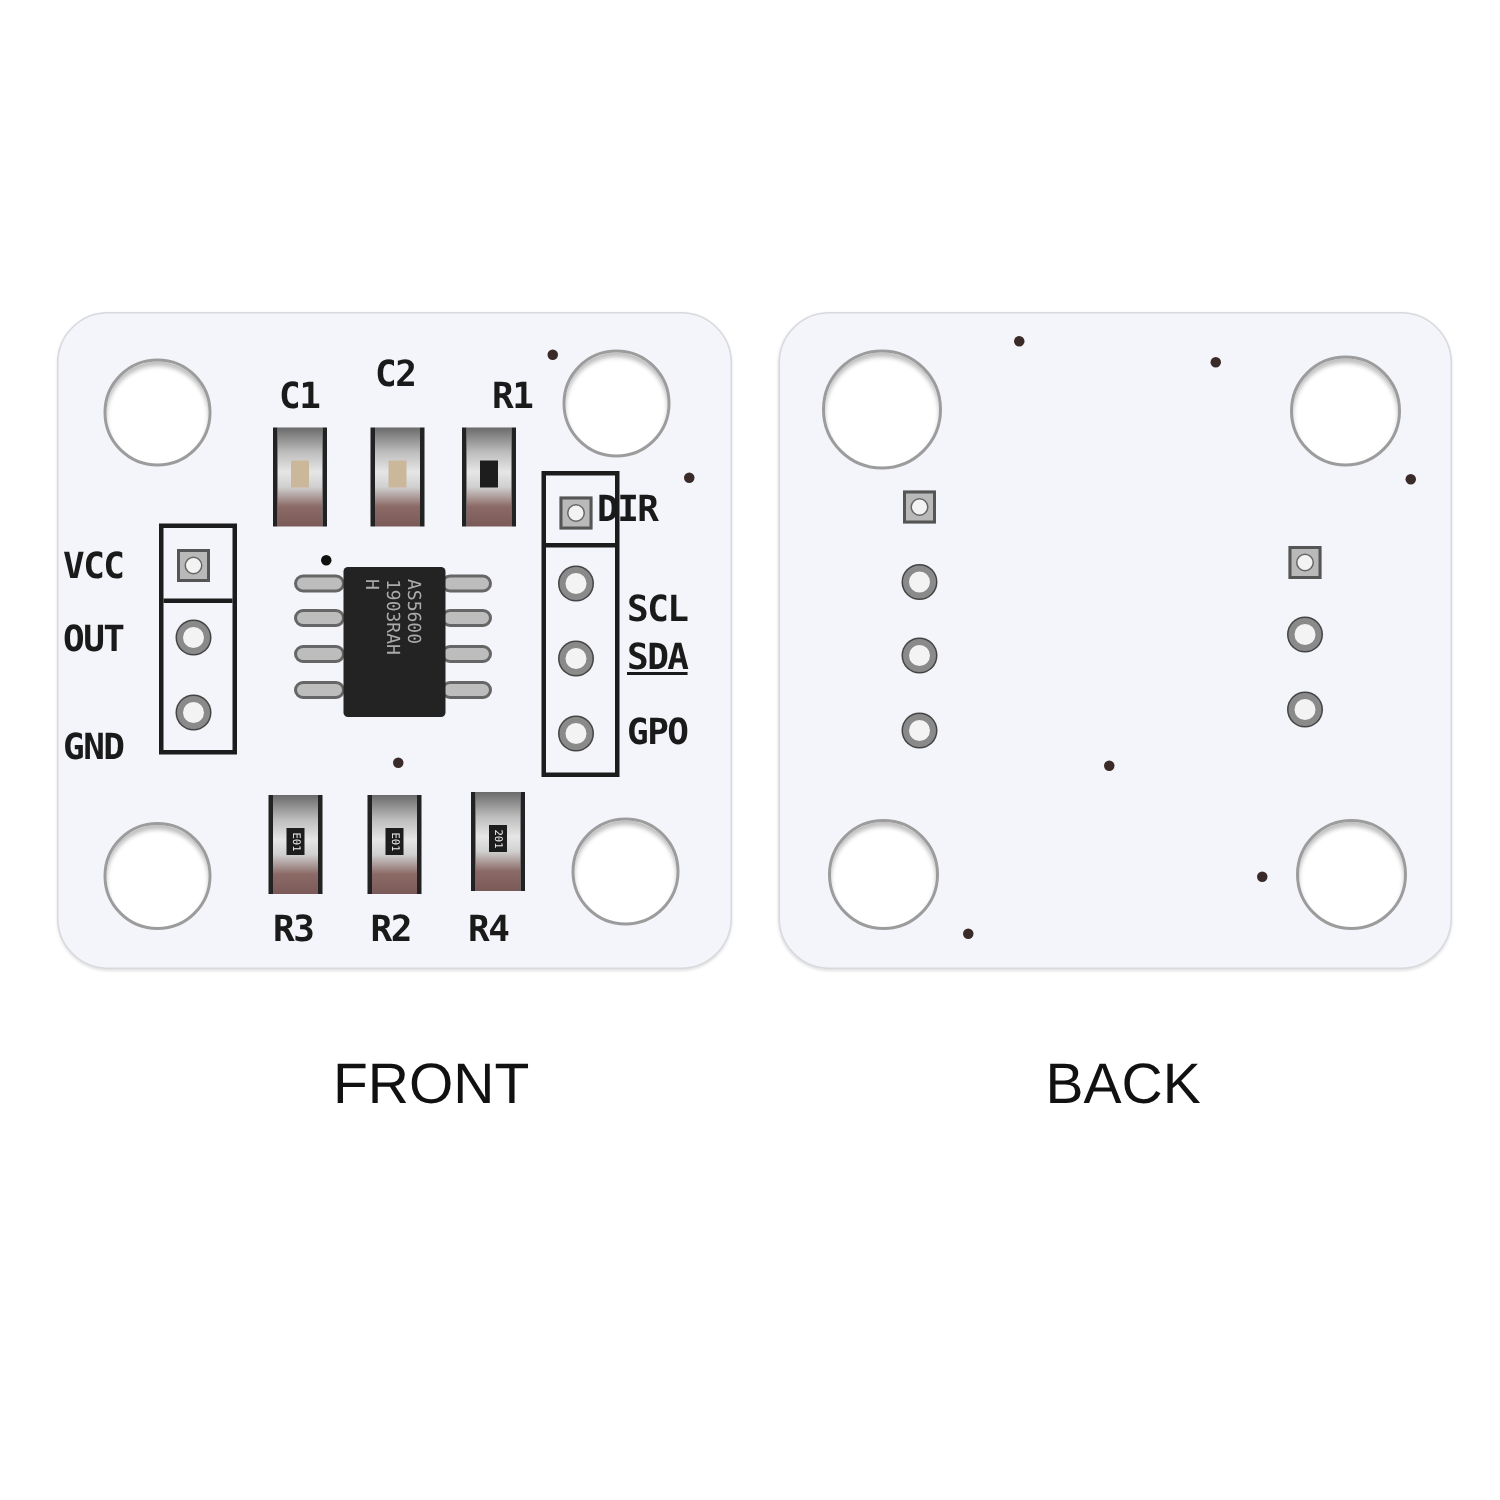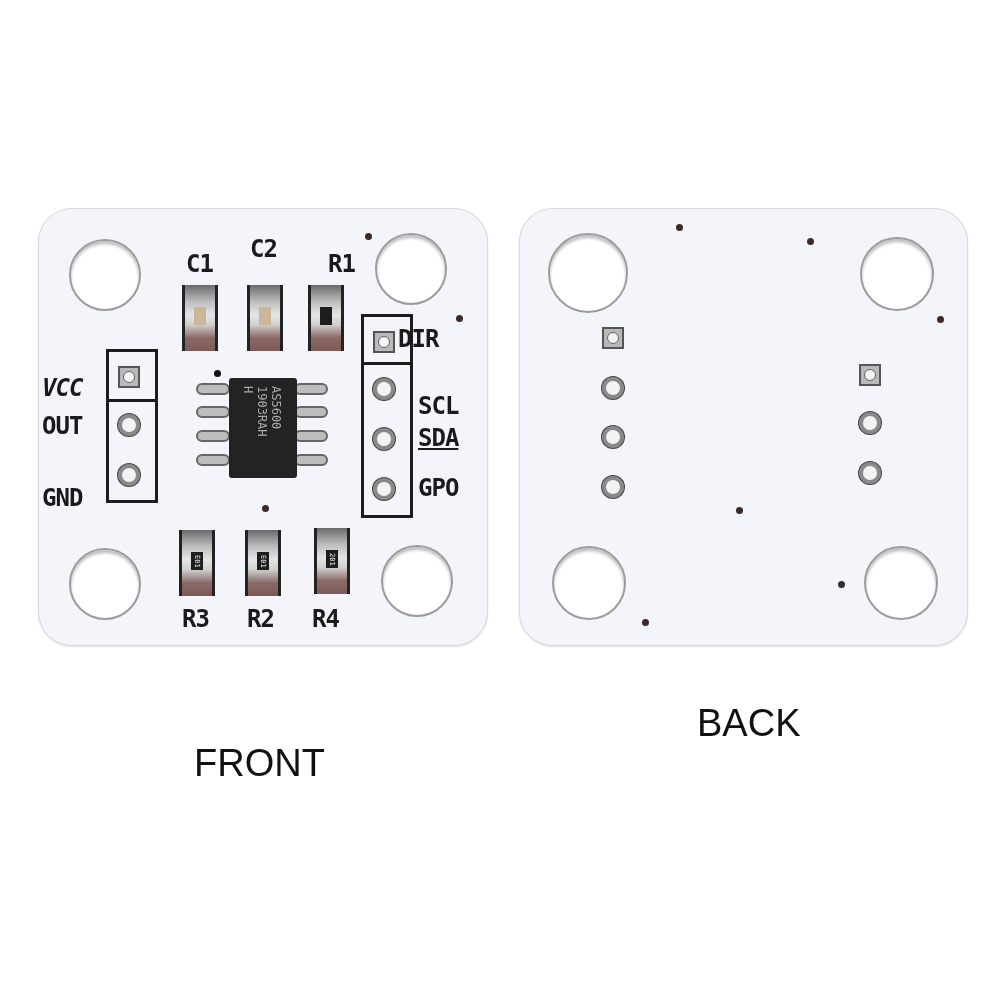--- a/index.html
+++ b/index.html
@@ -42,21 +42,21 @@
   </div>
 <div class="comp" style="left:247px;top:285px;">
     <div class="body cap"></div>
   </div>
 <div class="comp" style="left:308px;top:285px;">
     <div class="body res"></div>
   </div>
 
 <div class="hdrbox" style="left:106px;top:349px;width:46px;height:148px;"></div>
 <div style="position:absolute;left:109px;top:399px;width:46px;height:3px;background:#1c1c1c;"></div>
-<div class="silk" style="left:42px;top:374px;font-style:italic;">VCC</div>
+<div class="silk" style="left:42px;top:363px;">VCC</div>
 <div class="silk" style="left:42px;top:412px;">OUT</div>
 <div class="silk" style="left:42px;top:461px;margin-top:23px;">GND</div>
 <div class="pad-sq" style="left:118px;top:366px;"></div>
 <div class="pad-rd" style="left:118px;top:414px;"></div>
 <div class="pad-rd" style="left:118px;top:464px;"></div>
 
 <div class="pin" style="left:196px;top:383px;"></div>
 <div class="pin" style="left:196px;top:406px;"></div>
 <div class="pin" style="left:196px;top:430px;"></div>
 <div class="pin" style="left:196px;top:454px;"></div>
@@ -113,14 +113,14 @@
 <div class="pad-sq" style="left:859px;top:364px;"></div>
 <div class="pad-rd" style="left:859px;top:412px;"></div>
 <div class="pad-rd" style="left:859px;top:462px;"></div>
 <div class="via" style="left:676px;top:224px;"></div>
 <div class="via" style="left:807px;top:238px;"></div>
 <div class="via" style="left:937px;top:316px;"></div>
 <div class="via" style="left:736px;top:507px;"></div>
 <div class="via" style="left:838px;top:581px;"></div>
 <div class="via" style="left:642px;top:619px;"></div>
 
-<div class="label" style="left:194px;margin-top:40px;">FRONT</div>
+<div class="label" style="left:222px;">FRONT</div>
 <div class="label" style="left:697px;">BACK</div>
 
 </body></html>

